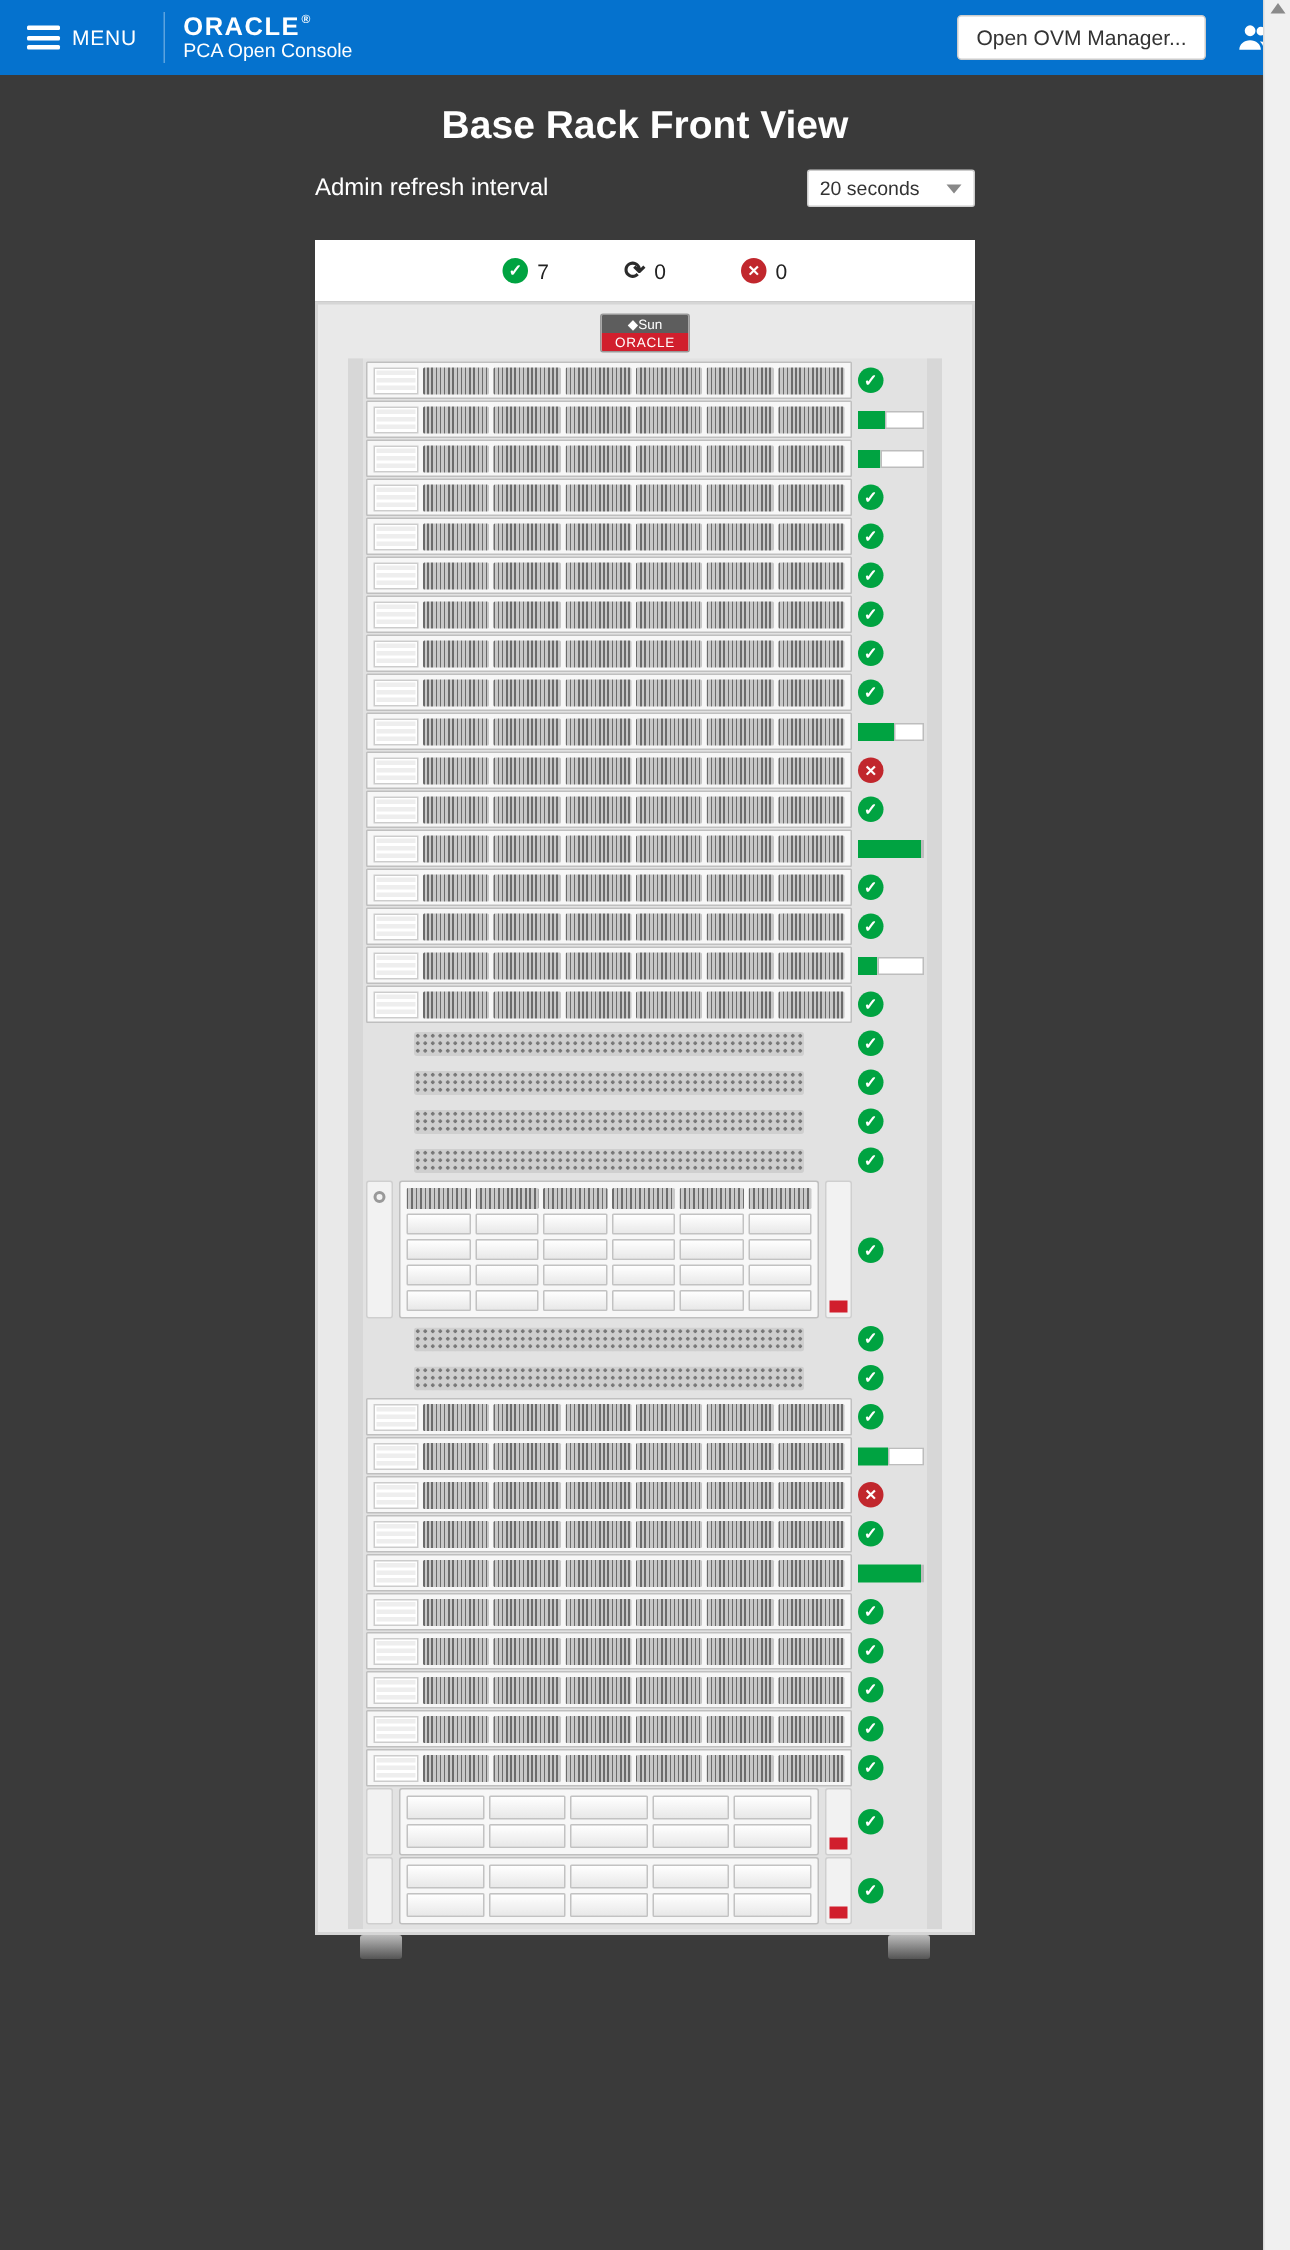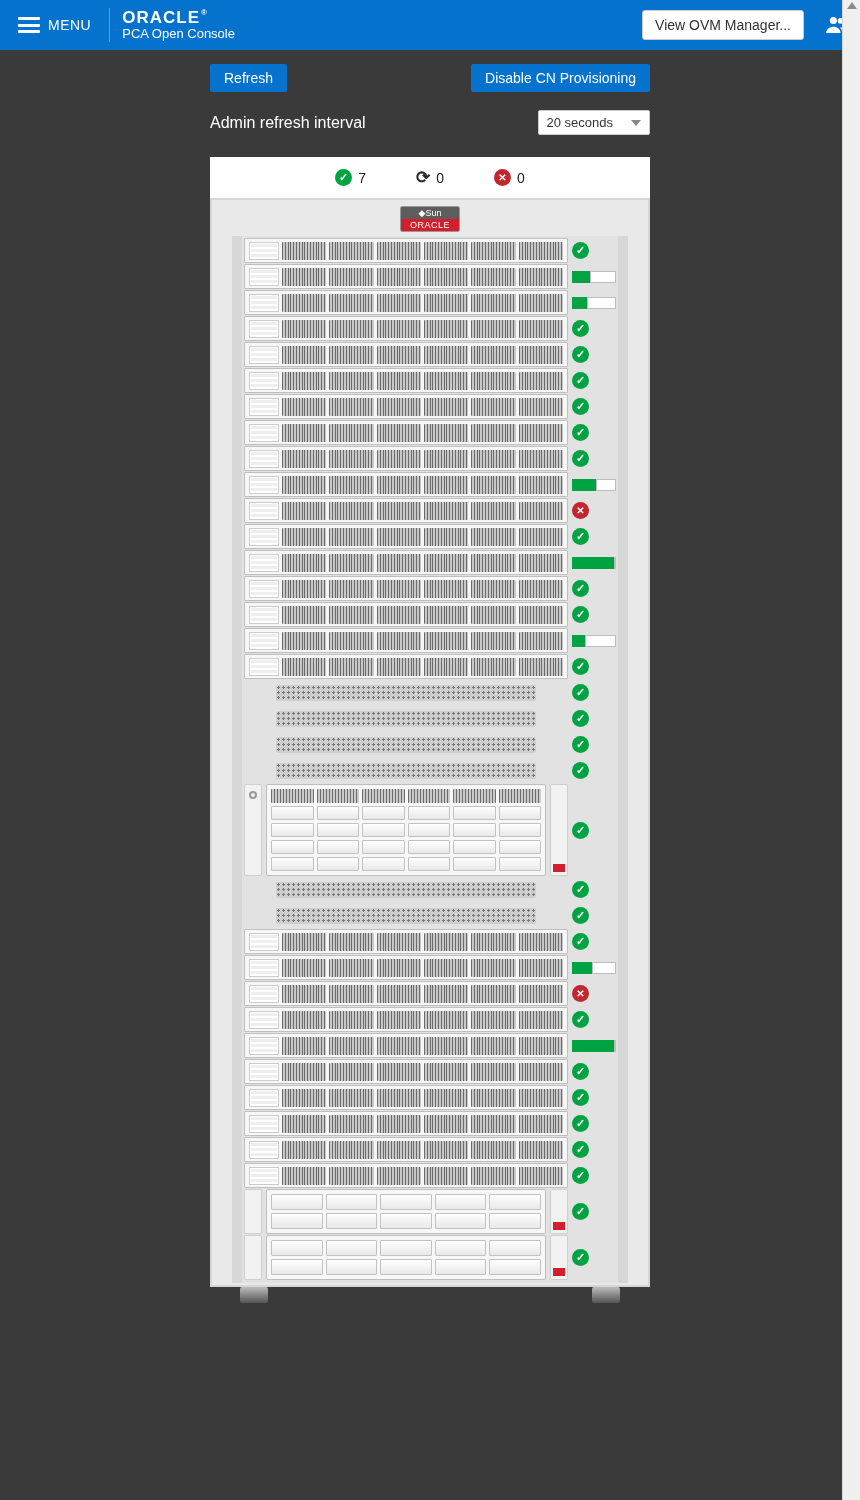--- a/index.html
+++ b/index.html
@@ -148,34 +148,31 @@
   </div>
   <div class="vdivider"></div>
   <div class="brand">
     <div class="brand-oracle">
         <span>ORACLE</span>
         <sup>®</sup>
       </div>
     <div class="brand-sub">PCA Open Console</div>
   </div>
   <div class="spacer"></div>
-  <button class="ovm-btn">View OVM Manager...</button>
+  <button class="ovm-btn">Open OVM Manager...</button>
   <div class="users-icon">
     <svg viewBox="0 0 24 20">
         <path d="M8 9a4 4 0 100-8 4 4 0 000 8zm8-.5a3.2 3.2 0 100-6.4 3.2 3.2 0 000 6.4zM0 19c0-4 3.6-7 8-7s8 3 8 7H0zm18 0c0-2.4-1-4.5-2.7-6 .3 0 .5-.1.7-.1 3.6 0 6 2.6 6 6.1h-4z"></path>
       </svg>
   </div>
 </div>
 
 <div class="content">
-
-  <div class="controls-row">
-    <button class="btn-blue">Refresh</button>
-    <button class="btn-blue">Disable CN Provisioning</button>
-  </div>
+  <div class="page-title">Base Rack Front View</div>
+
 
   <div class="interval-row">
     <span class="interval-label">Admin refresh interval</span>
     <div class="select-wrap">
       <span>20 seconds</span>
       <span class="caret"></span>
     </div>
   </div>
 
   <div class="status-bar">

